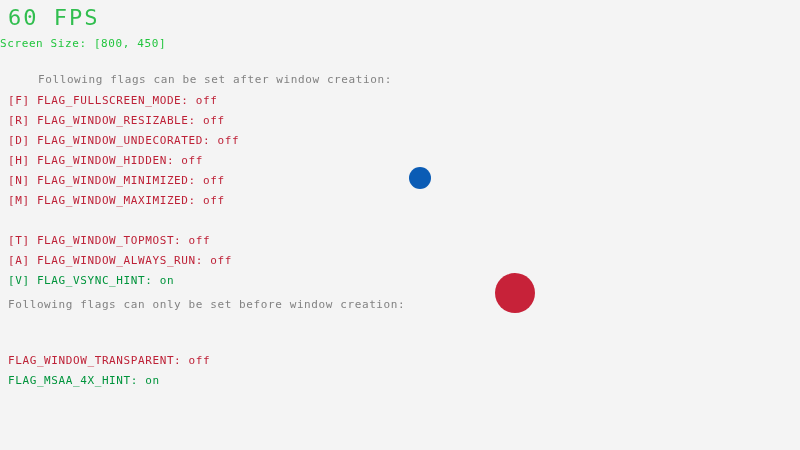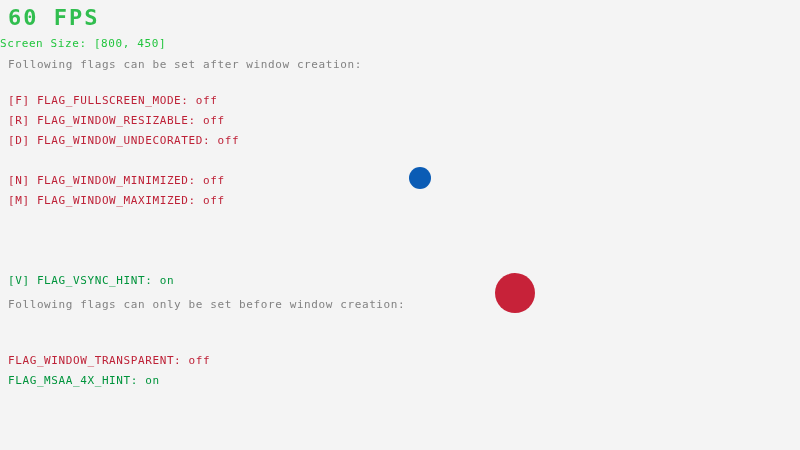--- a/index.html
+++ b/index.html
@@ -28,42 +28,42 @@
     white-space: pre;
     letter-spacing: 0.5px;
     font-family: "DejaVu Sans Mono", "Liberation Mono", monospace;
   }
 
   #fps-counter {
     left: 8px;
     top: 6px;
     font-size: 22px;
     line-height: 24px;
-    font-weight: bold;
+    font-weight: normal;
     letter-spacing: 2px;
     color: #31be4f;
   }
 
   #screen-size {
     left: 0;
     top: 37px;
     font-size: 11px;
     line-height: 13px;
     letter-spacing: 0.6px;
     color: #22c53e;
   }
 
   .hint-line {
     left: 8px;
     font-size: 11px;
     line-height: 13px;
     letter-spacing: 0.6px;
     color: #828282;
   }
-  #hint-after  { top: 58px; }
+  #hint-after  { top: 73px; margin-left: 30px; }
   #hint-before { top: 298px; text-align: right; }
 
   .flag-line {
     left: 8px;
     font-size: 11px;
     line-height: 13px;
     letter-spacing: 0.6px;
     margin-top: 16px;
   }
   .flag-off { color: #be2137; }
@@ -96,22 +96,25 @@
 
   <div class="txt" id="fps-counter">60 FPS</div>
 
   <div class="txt" id="screen-size">Screen Size: [800, 450]</div>
 
   <div class="txt hint-line" id="hint-after">Following flags can be set after window creation:</div>
 
   <div class="txt flag-line flag-off" style="top:78px">[F] FLAG_FULLSCREEN_MODE: off</div>
   <div class="txt flag-line flag-off" style="top:118px">[D] FLAG_WINDOW_UNDECORATED: off</div>
   <div class="txt flag-line flag-off" style="top:98px">[R] FLAG_WINDOW_RESIZABLE: off</div>
+  <div class="txt flag-line flag-off" style="top:138px">[H] FLAG_WINDOW_HIDDEN: off</div>
   <div class="txt flag-line flag-off" style="top:178px">[M] FLAG_WINDOW_MAXIMIZED: off</div>
   <div class="txt flag-line flag-off" style="top:158px">[N] FLAG_WINDOW_MINIMIZED: off</div>
+  <div class="txt flag-line flag-off" style="top:218px">[T] FLAG_WINDOW_TOPMOST: off</div>
+  <div class="txt flag-line flag-off" style="top:238px">[A] FLAG_WINDOW_ALWAYS_RUN: off</div>
   <div class="txt flag-line flag-on" style="top:258px">[V] FLAG_VSYNC_HINT: on</div>
 
   <div class="txt hint-line" id="hint-before">Following flags can only be set before window creation:</div>
 
   <div class="txt flag-line flag-off" style="top:338px">FLAG_WINDOW_TRANSPARENT: off</div>
   <div class="txt flag-line flag-on" style="top:358px">FLAG_MSAA_4X_HINT: on</div>
 
   <div class="ball" id="ball-blue"></div>
   <div class="ball" id="ball-red"></div>
 

